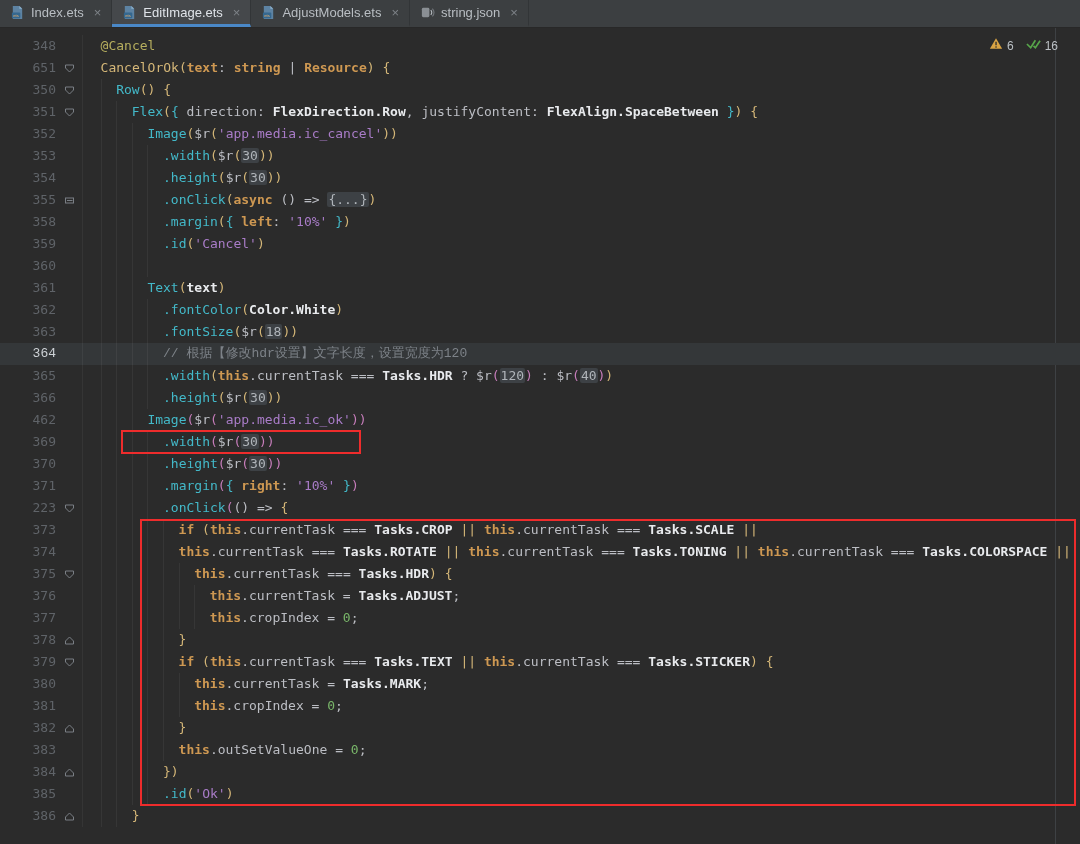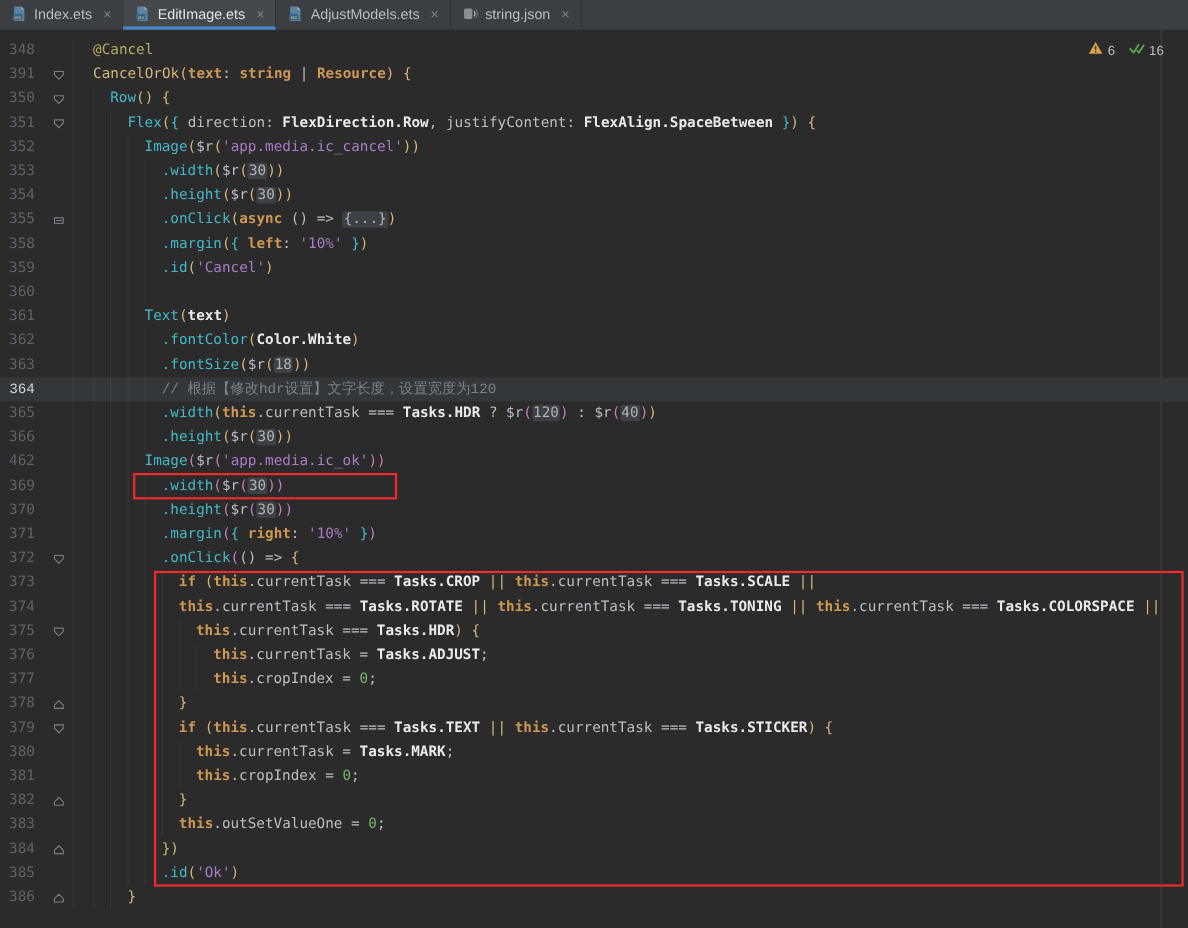--- a/index.html
+++ b/index.html
@@ -12,21 +12,21 @@
   .tab{display:flex;align-items:center;gap:6px;padding:0 10px;color:#B9BEC3;cursor:default;
        border-right:1px solid #323537;border-bottom:3px solid transparent;box-sizing:border-box;}
   .tab.active{background:#45484B;color:#DFE3E8;border-bottom:3px solid #4A88C7;}
   .tab .close{color:#7E8388;font-size:13px;margin-left:4px;}
   .tab .ficon{display:flex;align-items:center;}
   
   .editor{position:relative;height:815px;padding-top:7px;font-size:13px;line-height:22px;color:#BCBEC4;}
   .margin-guide{position:absolute;left:1055px;top:0;bottom:0;width:1px;background:#3E4144;}
   .row{display:flex;height:22px;position:relative;}
   .row.cur{background:#343739;font-family:Liberation Mono, monospace;}
-  .gnum{width:40px;text-align:center;color:#5F6368;flex:none;user-select:none;}
+  .gnum{width:40px;text-align:right;color:#5F6368;flex:none;user-select:none;margin-left:16px;}
   .row.cur .gnum{color:#CED2D6;}
   .gfold{width:26px;flex:none;display:flex;align-items:center;justify-content:center;}
   .code{flex:1;position:relative;padding-left:2px;white-space:pre;border-left:1px solid rgba(255,255,255,0.05);}
   .guide{position:absolute;top:0;bottom:0;width:1px;background:rgba(255,255,255,0.055);}
   .txt{position:relative;display:inline-block;}
   .tk{white-space:pre;}
   .tk.fold{background:#3D4145;border-radius:2px;padding:0 1px;}
   .redbox{position:absolute;border:2px solid #EE2C2C;box-sizing:border-box;pointer-events:none;}
   
   .analysis{position:absolute;top:7px;right:14px;display:flex;align-items:center;gap:4px;
@@ -88,21 +88,21 @@
     </div>
   <div class="editor" id="editor">
     <div class="margin-guide"></div>
     <div id="rows">
         <div class="row">
           <span class="gnum">348</span>
           <span class="gfold"></span>
           <span class="code"><span class="txt" style="padding-left: 15.6px;"><span class="tk" style="color: rgb(182, 174, 94);">@Cancel</span></span></span>
         </div>
         <div class="row">
-          <span class="gnum">391</span>
+          <span class="gnum">651</span>
           <span class="gfold">
             <svg width="11" height="11" viewBox="0 0 11 11">
               <path d="M1.5 2 h8 v3 l-4 4 l-4 -4 z" fill="none" stroke="#7A7F85"></path>
             </svg>
           </span>
           <span class="code"><span class="txt" style="padding-left: 15.6px;"><span class="tk" style="color: rgb(213, 183, 120);">CancelOrOk</span><span class="tk" style="color: rgb(213, 183, 120);">(</span><span class="tk" style="color: rgb(206, 152, 82); font-weight: bold;">text</span><span class="tk" style="color: rgb(188, 190, 196);">: </span><span class="tk" style="color: rgb(206, 152, 82); font-weight: bold;">string</span><span class="tk" style="color: rgb(188, 190, 196);"> | </span><span class="tk" style="color: rgb(206, 152, 82); font-weight: bold;">Resource</span><span class="tk" style="color: rgb(213, 183, 120);">)</span><span class="tk" style="color: rgb(188, 190, 196);"> </span><span class="tk" style="color: rgb(213, 183, 120);">{</span></span></span>
         </div>
         <div class="row">
           <span class="gnum">350</span>
           <span class="gfold">
@@ -205,21 +205,21 @@
           <span class="gnum">370</span>
           <span class="gfold"></span>
           <span class="code"><span class="guide" style="left: 17.6px;"></span><span class="guide" style="left: 33.2px;"></span><span class="guide" style="left: 48.8px;"></span><span class="guide" style="left: 64.4px;"></span><span class="txt" style="padding-left: 78px;"><span class="tk" style="color: rgb(67, 185, 201);">.height</span><span class="tk" style="color: rgb(199, 125, 187);">(</span><span class="tk" style="color: rgb(188, 190, 196);">$r</span><span class="tk" style="color: rgb(199, 125, 187);">(</span><span class="tk fold" style="color: rgb(175, 180, 185);">30</span><span class="tk" style="color: rgb(199, 125, 187);">))</span></span></span>
         </div>
         <div class="row">
           <span class="gnum">371</span>
           <span class="gfold"></span>
           <span class="code"><span class="guide" style="left: 17.6px;"></span><span class="guide" style="left: 33.2px;"></span><span class="guide" style="left: 48.8px;"></span><span class="guide" style="left: 64.4px;"></span><span class="txt" style="padding-left: 78px;"><span class="tk" style="color: rgb(67, 185, 201);">.margin</span><span class="tk" style="color: rgb(199, 125, 187);">(</span><span class="tk" style="color: rgb(67, 185, 201);">{</span><span class="tk" style="color: rgb(188, 190, 196);"> </span><span class="tk" style="color: rgb(206, 152, 82); font-weight: bold;">right</span><span class="tk" style="color: rgb(188, 190, 196);">: </span><span class="tk" style="color: rgb(169, 124, 200);">'10%'</span><span class="tk" style="color: rgb(188, 190, 196);"> </span><span class="tk" style="color: rgb(67, 185, 201);">}</span><span class="tk" style="color: rgb(199, 125, 187);">)</span></span></span>
         </div>
         <div class="row">
-          <span class="gnum">372</span>
+          <span class="gnum">223</span>
           <span class="gfold">
             <svg width="11" height="11" viewBox="0 0 11 11">
               <path d="M1.5 2 h8 v3 l-4 4 l-4 -4 z" fill="none" stroke="#7A7F85"></path>
             </svg>
           </span>
           <span class="code"><span class="guide" style="left: 17.6px;"></span><span class="guide" style="left: 33.2px;"></span><span class="guide" style="left: 48.8px;"></span><span class="guide" style="left: 64.4px;"></span><span class="txt" style="padding-left: 78px;"><span class="tk" style="color: rgb(67, 185, 201);">.onClick</span><span class="tk" style="color: rgb(199, 125, 187);">(</span><span class="tk" style="color: rgb(188, 190, 196);">() =&gt; </span><span class="tk" style="color: rgb(213, 183, 120);">{</span></span></span>
         </div>
         <div class="row">
           <span class="gnum">373</span>
           <span class="gfold"></span>

